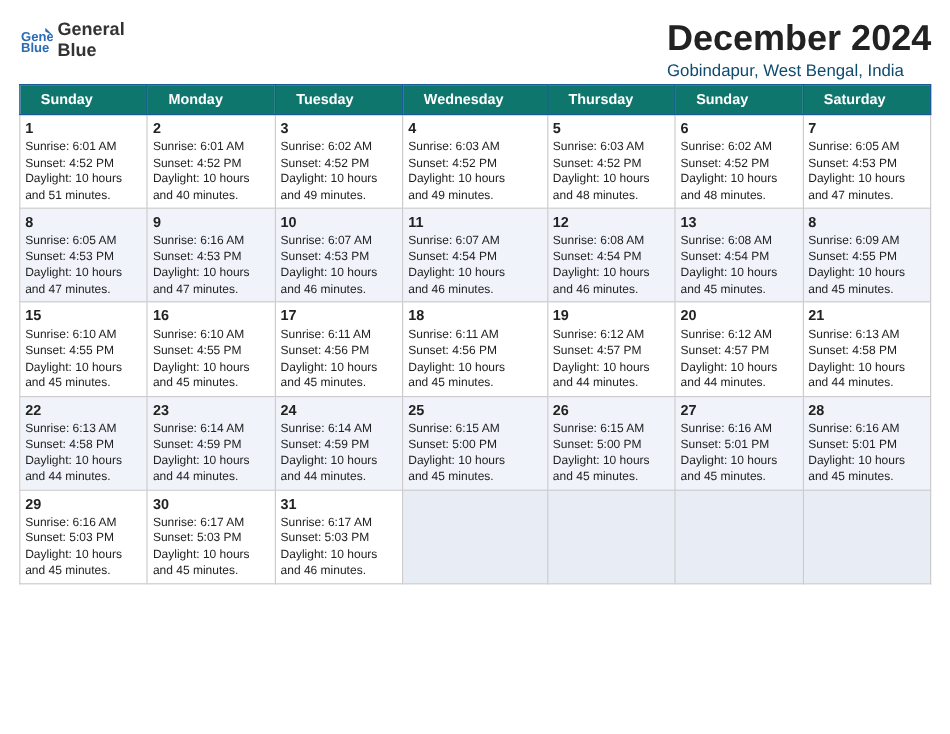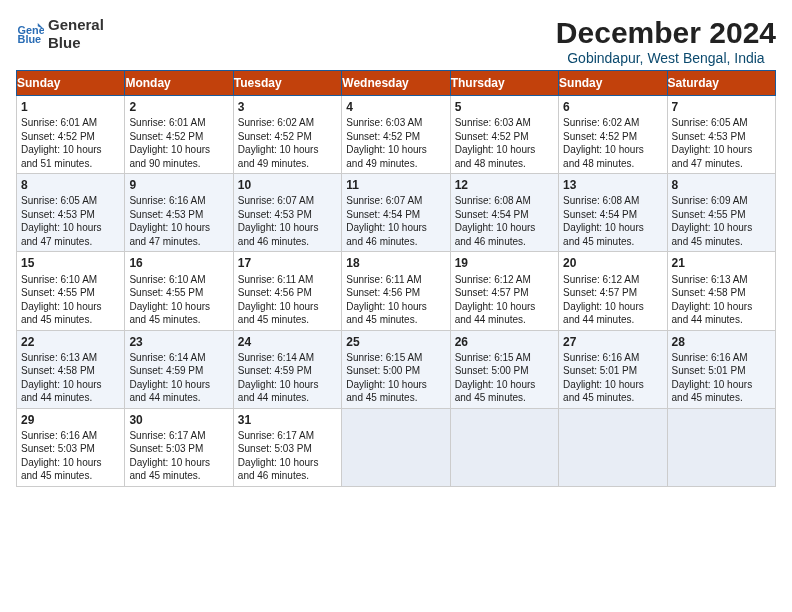--- a/index.html
+++ b/index.html
@@ -28,40 +28,40 @@
       line-height: 1.2;
     }
     .logo-text span {
       display: block;
     }
     .logo-icon {
       width: 28px;
       height: 28px;
     }
     .title-block {
-      text-align: center;
+      text-align: left;
     }
     .main-title {
       font-size: 30px;
       font-weight: bold;
       color: #222;
     }
     .subtitle {
       font-size: 14px;
       color: #0c4a6e;
     }
     table {
       width: 100%;
       border-collapse: collapse;
       font-size: 10.5px;
     }
     thead tr th {
-      background: #c2410c;
+      background: #0f766e;
       color: #fff;
-      padding: 5px 0;
+      padding: 5px 17px;
       text-align: left;
       font-size: 12px;
       font-weight: bold;
       border: 1px solid #1a5a9a;
     }
     tbody tr td {
       border: 1px solid #ccc;
       padding: 3px 4px;
       vertical-align: top;
       font-size: 10px;
@@ -124,21 +124,21 @@
           <div>Sunrise: 6:01 AM</div>
           <div>Sunset: 4:52 PM</div>
           <div>Daylight: 10 hours</div>
           <div>and 51 minutes.</div>
         </td>
         <td>
           <span class="day-num">2</span>
           <div>Sunrise: 6:01 AM</div>
           <div>Sunset: 4:52 PM</div>
           <div>Daylight: 10 hours</div>
-          <div>and 90 minutes.</div>
+          <div>and 40 minutes.</div>
         </td>
         <td>
           <span class="day-num">3</span>
           <div>Sunrise: 6:02 AM</div>
           <div>Sunset: 4:52 PM</div>
           <div>Daylight: 10 hours</div>
           <div>and 49 minutes.</div>
         </td>
         <td>
           <span class="day-num">4</span>

